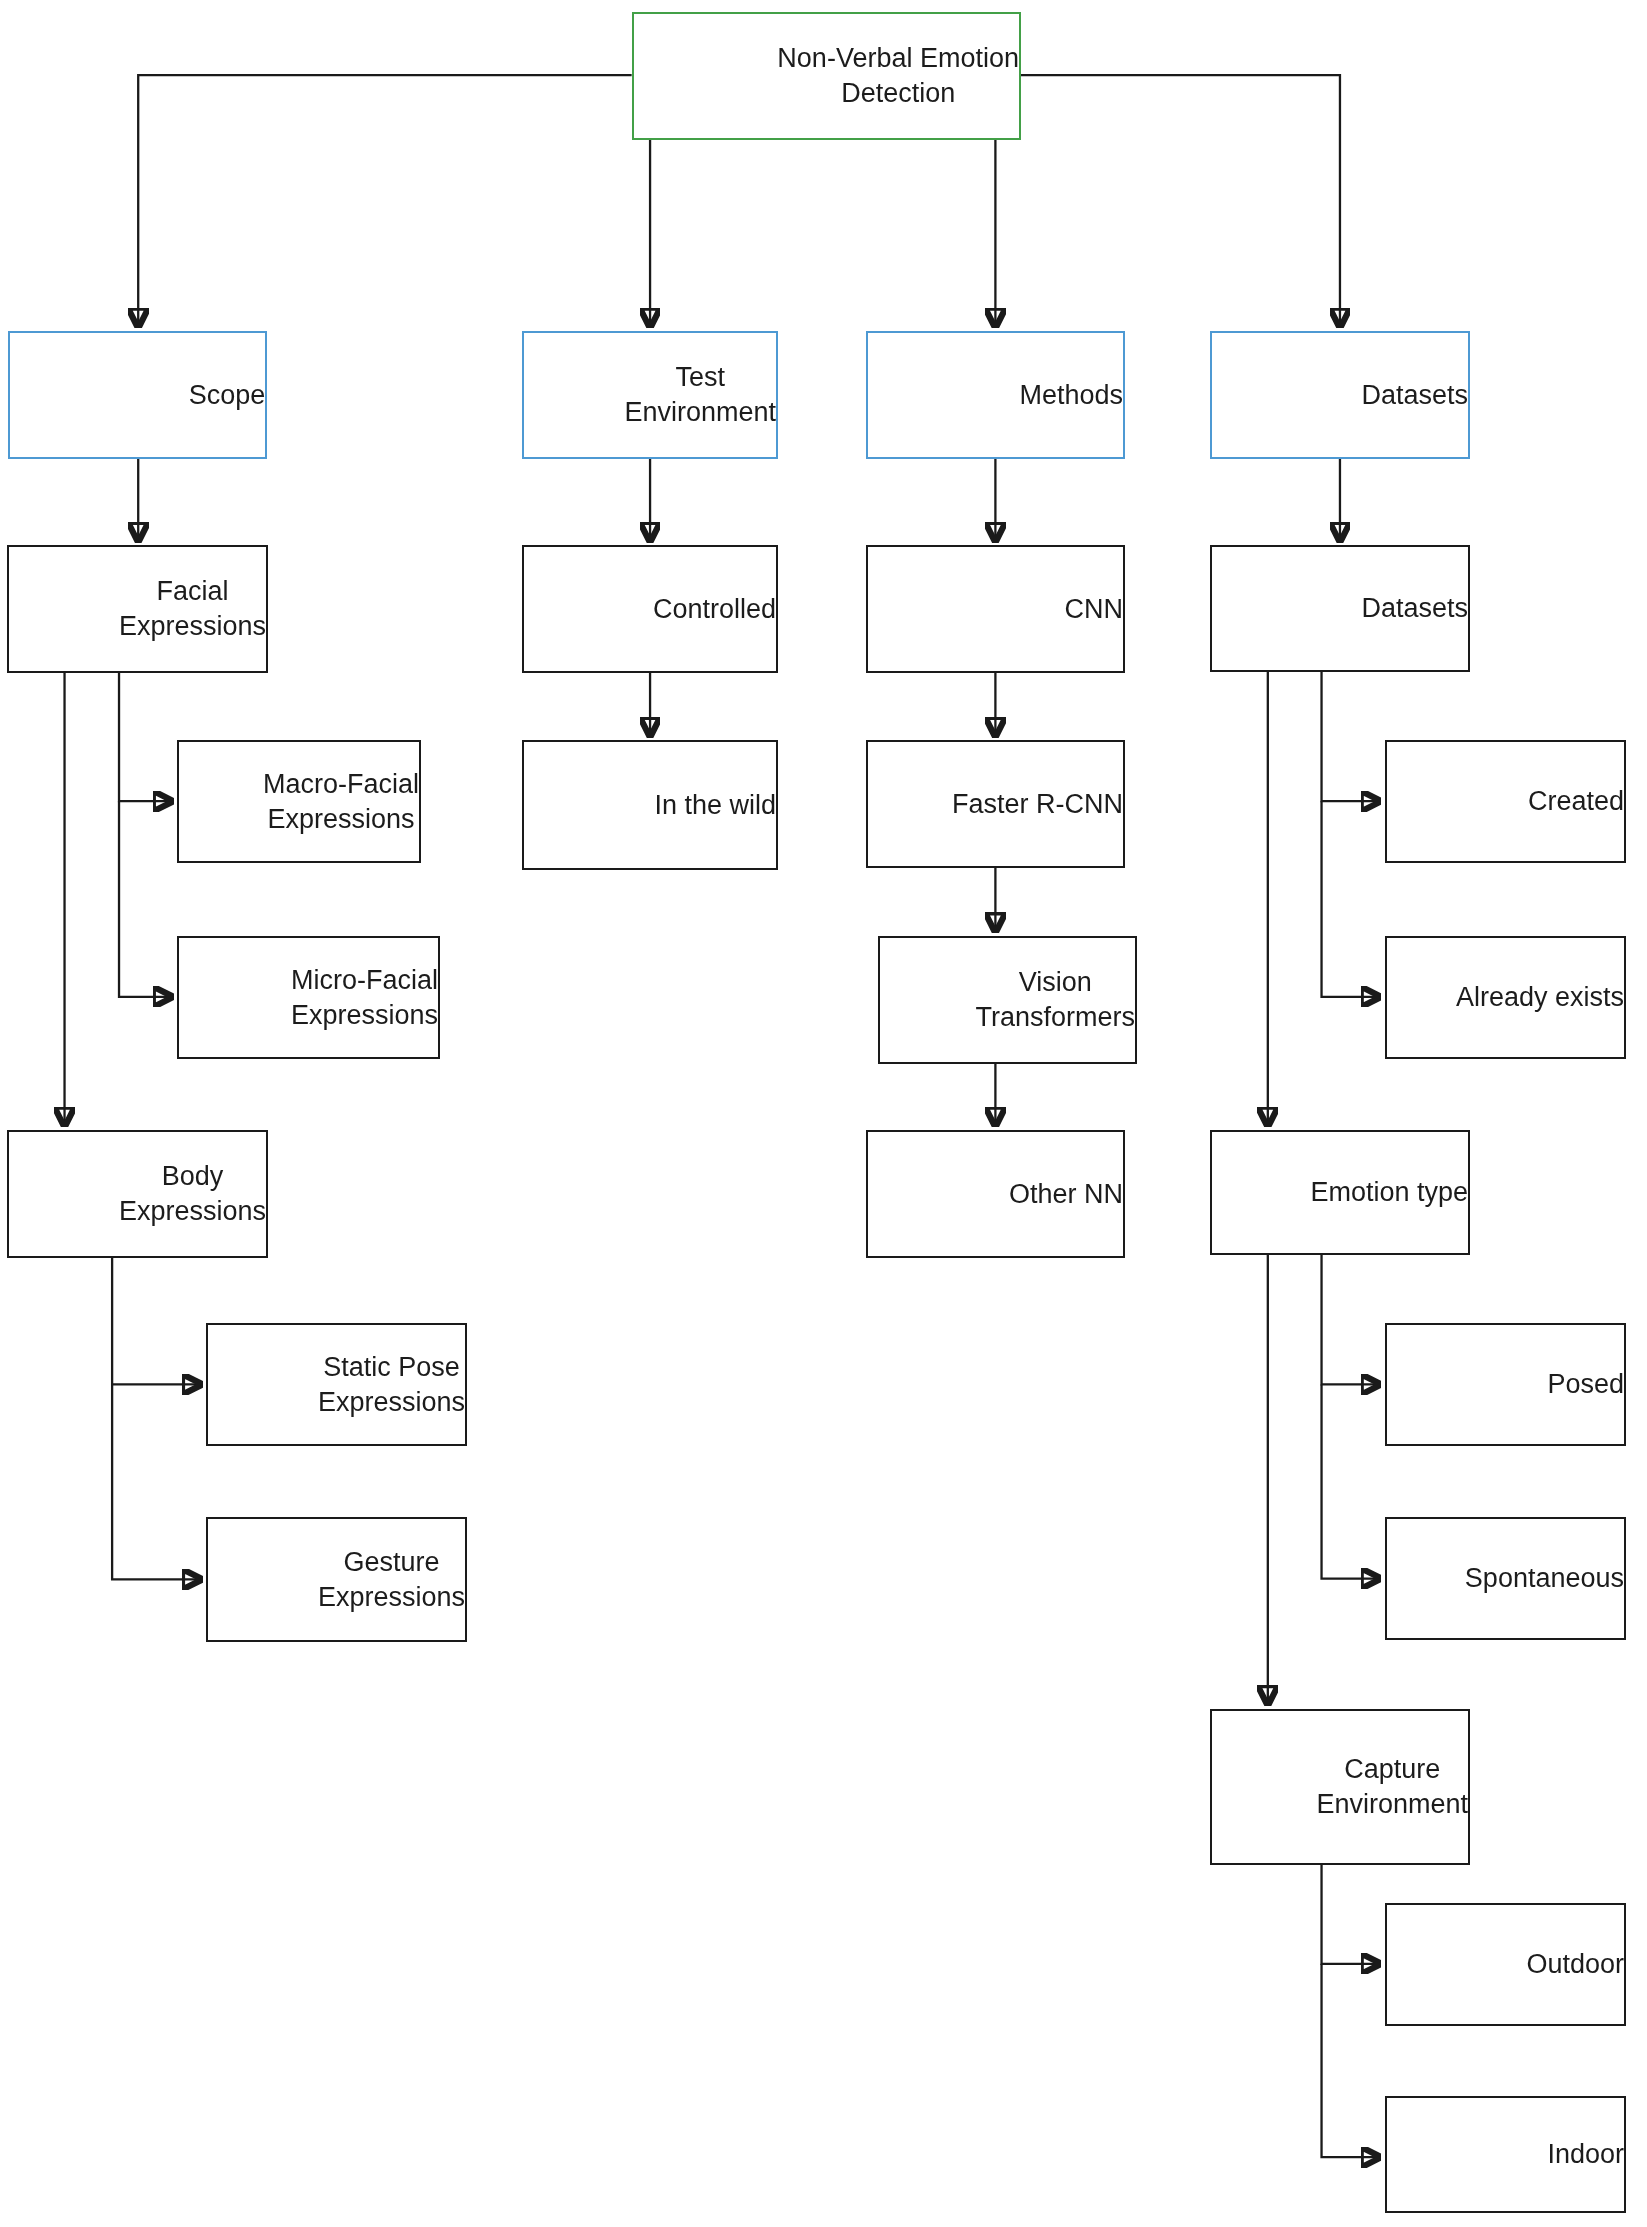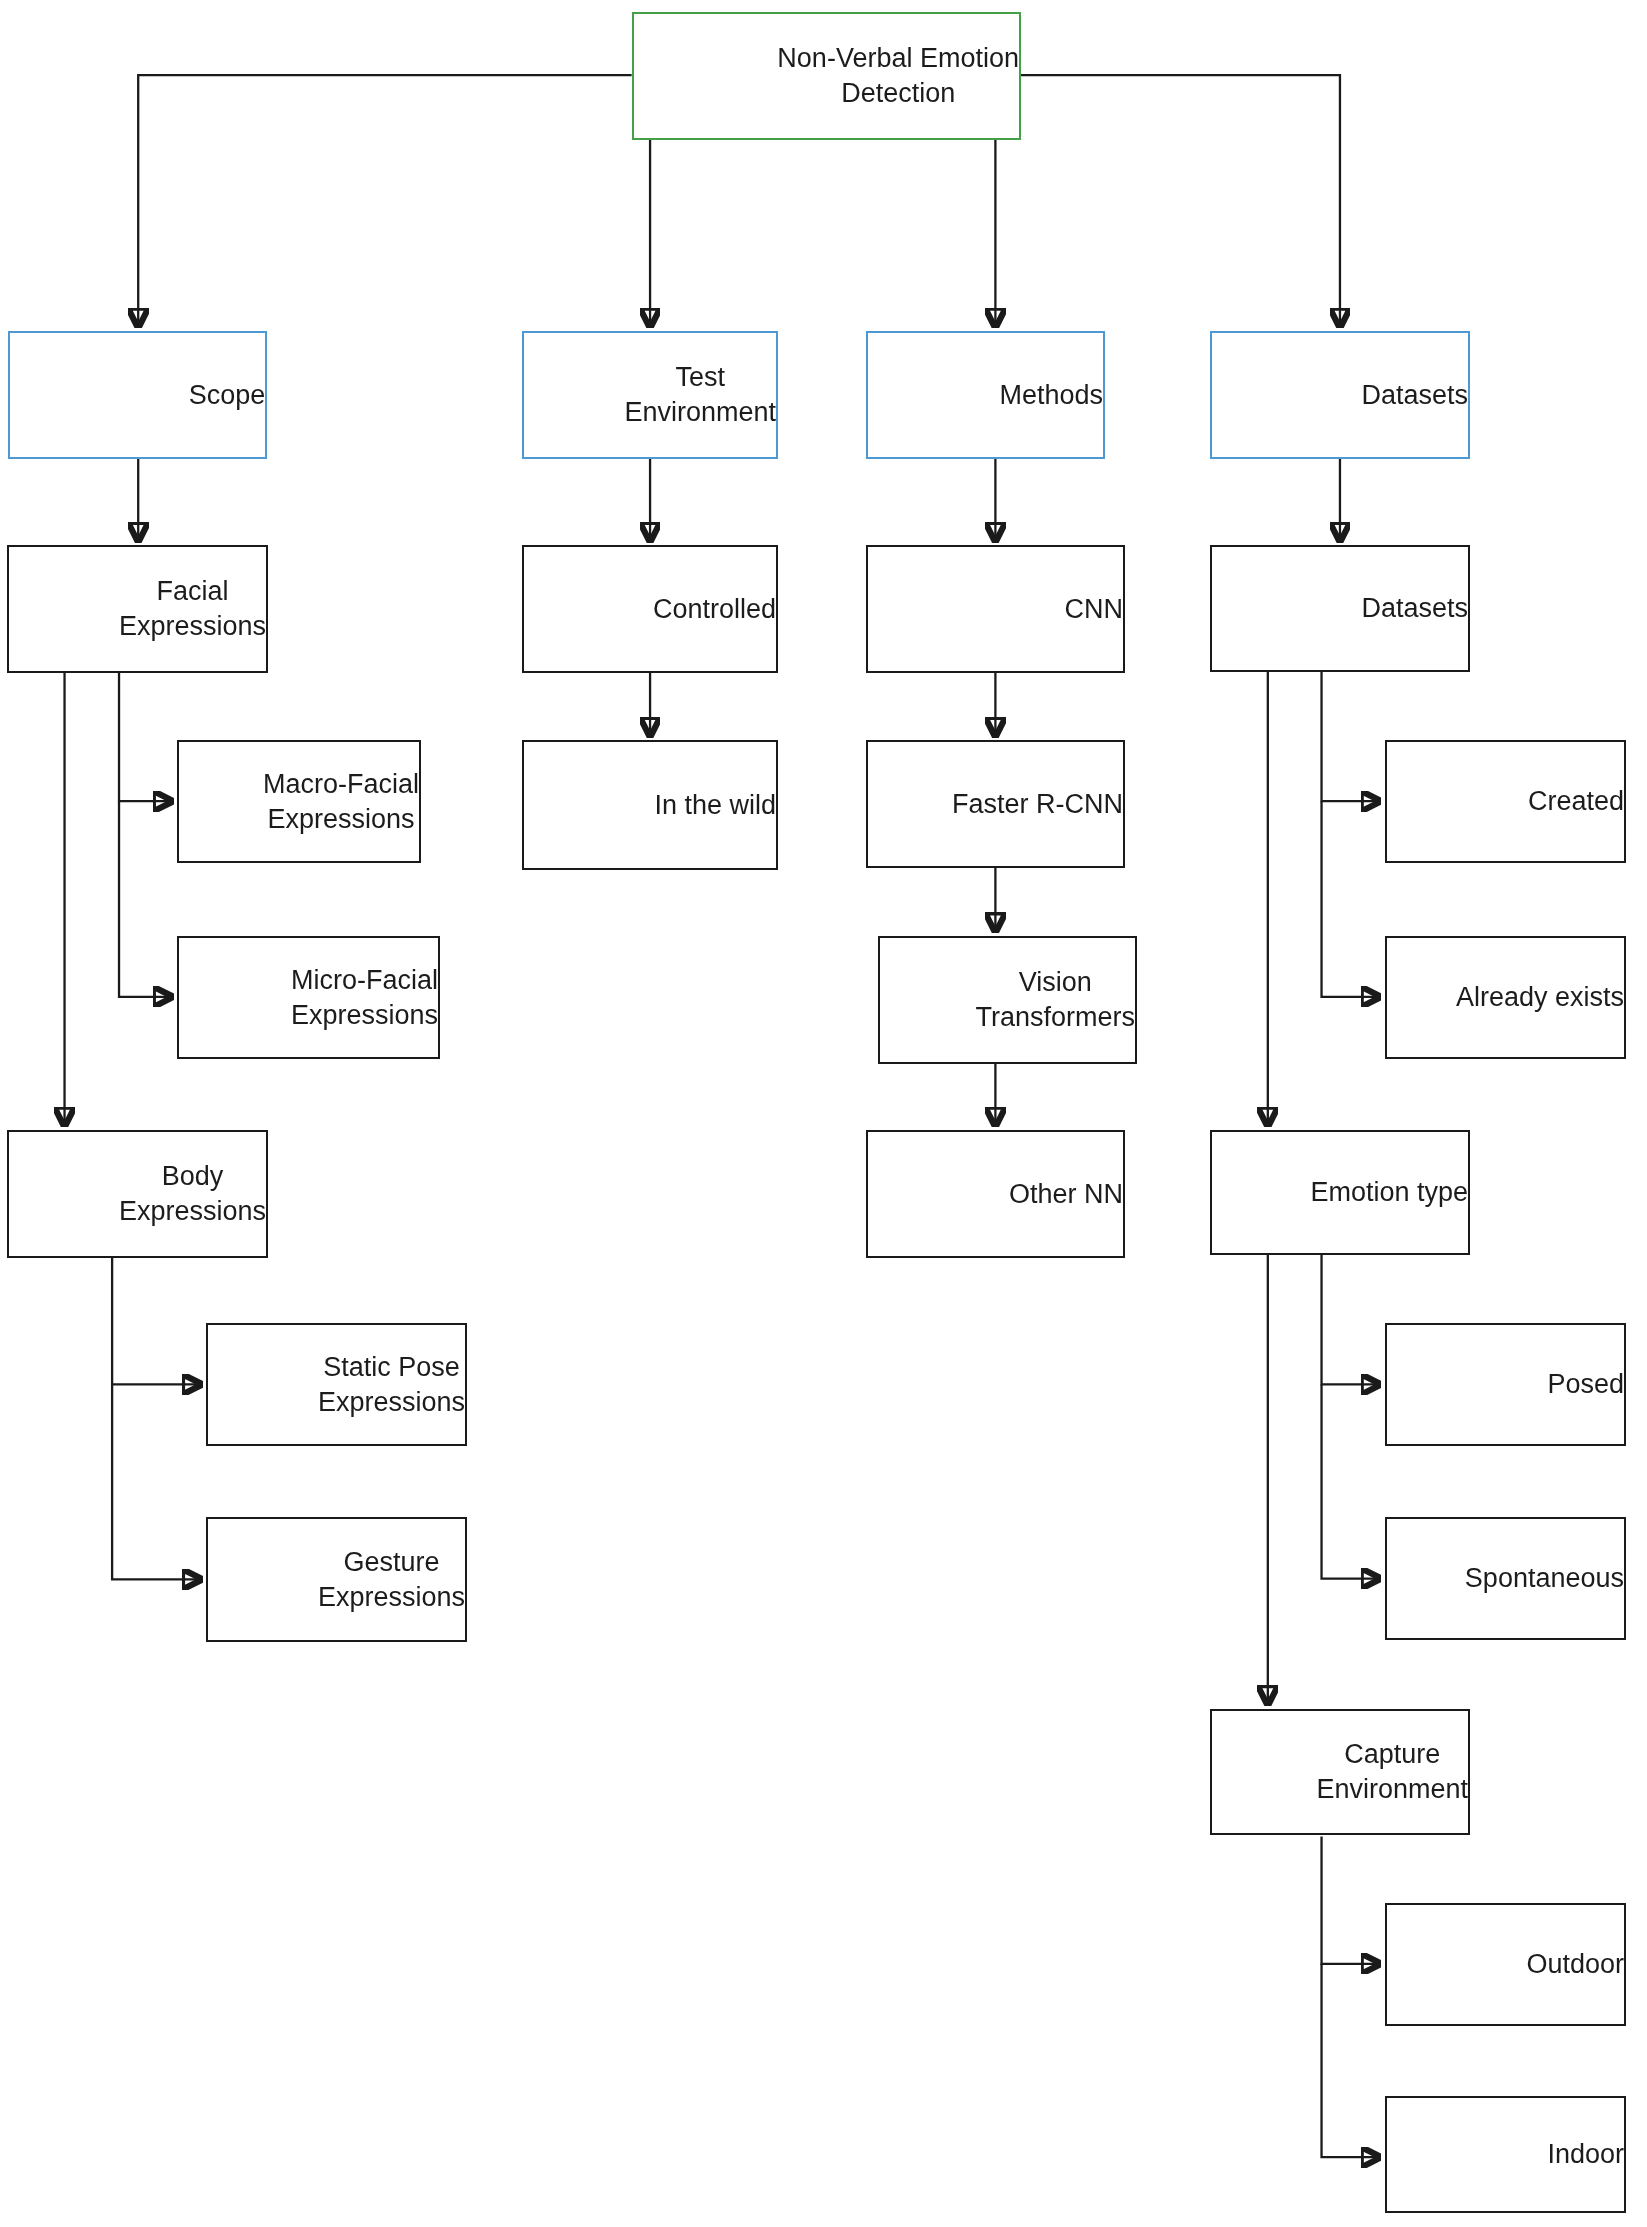--- a/index.html
+++ b/index.html
@@ -85,21 +85,21 @@
     <path marker-end="url(#arrow)" d="M 1722 2393 L 1722 2559 L 1796 2559"></path>
     <path marker-end="url(#arrow)" d="M 1722 2559 L 1722 2811 L 1796 2811"></path>
   </svg>
 
   <div class="node root" style="left:632px;  top:11.5px;   width:389px; height:128px;"><span>Non-Verbal Emotion
 Detection</span></div>
 
   <div class="node cat" style="left:8.4px;   top:331px;  width:259px; height:128px;"><span>Scope</span></div>
   <div class="node cat" style="left:522px;  top:331px;  width:256px; height:128px;"><span>Test
 Environment</span></div>
-  <div class="node cat" style="left:866px; top:331px;  width:239px; height:128px;"><span>Methods</span></div>
+  <div class="node cat" style="left:866px; top:331px;  width:259px; height:128px;"><span>Methods</span></div>
   <div class="node cat" style="left:1210px; top:331px;  width:260px; height:128px;"><span>Datasets</span></div>
 
   <div class="node" style="left:7px;    top:545px;  width:261px; height:128px;padding-left:30px;"><span>Facial
 Expressions</span></div>
   <div class="node" style="left:177px;  top:740px;  width:244px; height:123px;"><span>Macro-Facial
 Expressions</span></div>
   <div class="node" style="left:177px;  top:936px; width:263px; height:123px;"><span>Micro-Facial
 Expressions</span></div>
   <div class="node" style="left:7px;    top:1130px; width:261px; height:128px;"><span>Body
 Expressions</span></div>
@@ -116,19 +116,19 @@
   <div class="node" style="left:866px; top:936px; width:259px; height:128px;margin-left:12px;"><span>Vision
 Transformers</span></div>
   <div class="node" style="left:866px; top:1130px; width:259px; height:128px;"><span>Other NN</span></div>
 
   <div class="node" style="left:1210px; top:545px;  width:260px; height:127px;"><span>Datasets</span></div>
   <div class="node" style="left:1385px; top:740px;  width:241px; height:123px;"><span>Created</span></div>
   <div class="node" style="left:1385px; top:936px; width:241px; height:123px;"><span>Already exists</span></div>
   <div class="node" style="left:1210px; top:1130px; width:260px; height:125px;"><span>Emotion type</span></div>
   <div class="node" style="left:1385px; top:1323px; width:241px; height:123px;"><span>Posed</span></div>
   <div class="node" style="left:1385px; top:1517px; width:241px; height:123px;"><span>Spontaneous</span></div>
-  <div class="node" style="left:1210px; top:1709px; width:260px; height:126px;"><span>Capture
+  <div class="node" style="left:1210px; top:1709px; width:260px; height:156px;"><span>Capture
 Environment</span></div>
   <div class="node" style="left:1385px; top:1903px; width:241px; height:123px;"><span>Outdoor</span></div>
   <div class="node" style="left:1385px; top:2096px; width:241px; height:117px;padding-left:36px;"><span>Indoor</span></div>
 
 </div>
 
 
 </body></html>

